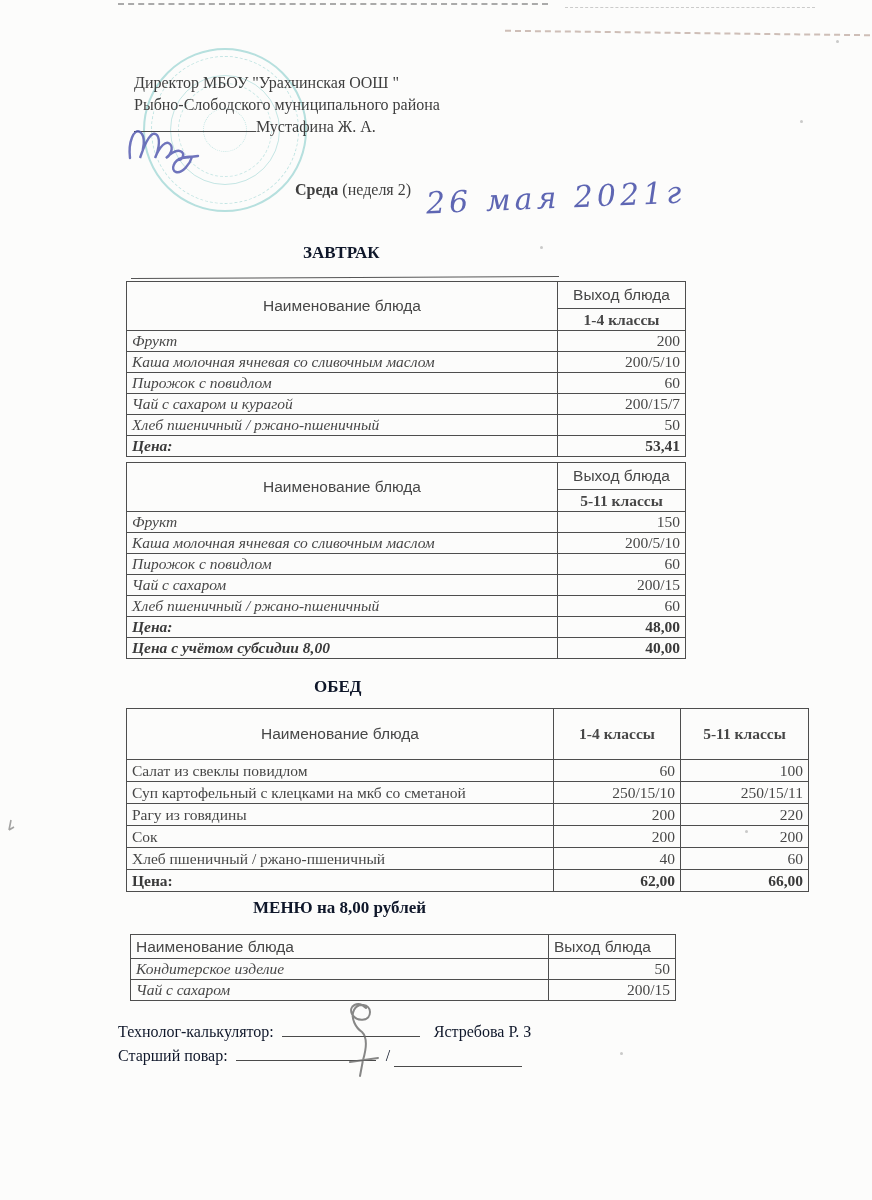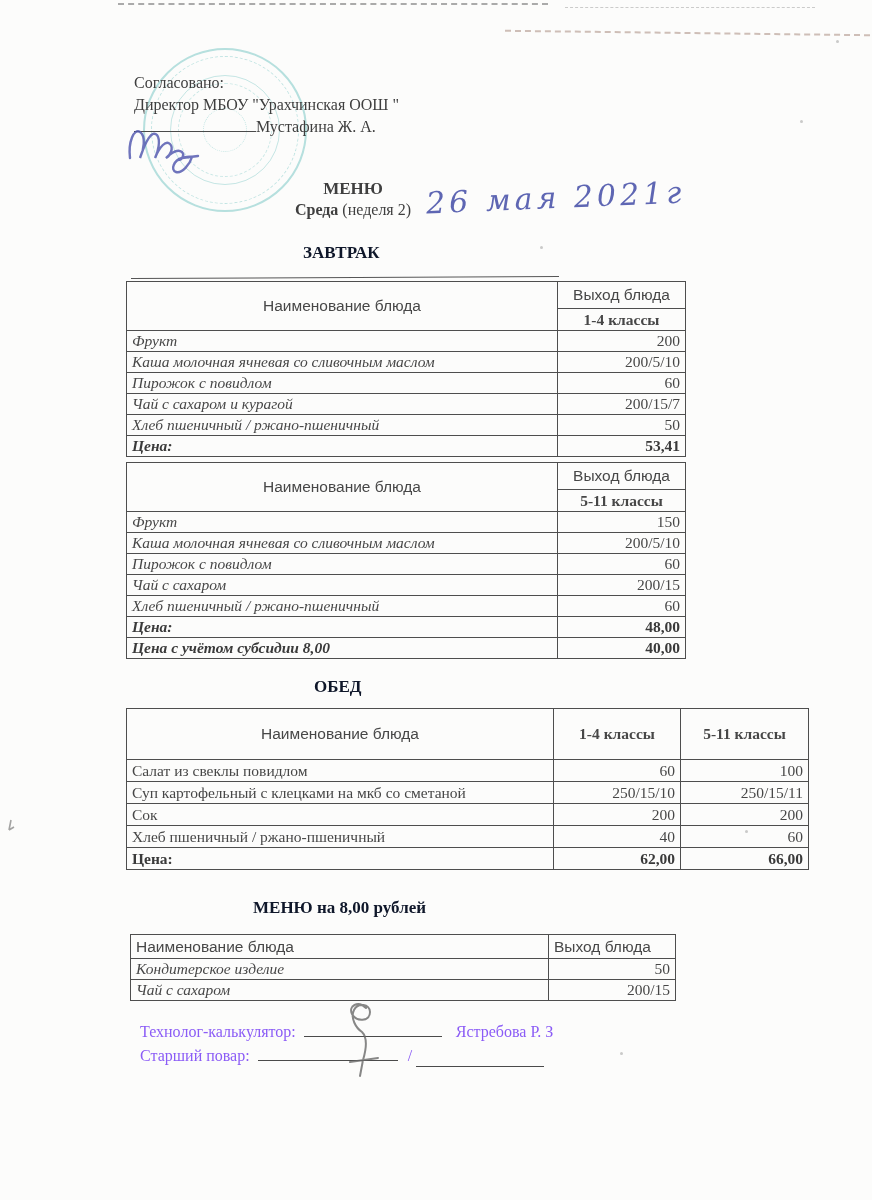--- a/index.html
+++ b/index.html
@@ -41,21 +41,21 @@
     font-size:15.5px; color:#474747; vertical-align:middle; overflow:hidden; white-space:nowrap;
   }
   td.hdr-sans { font-family:"Liberation Sans", sans-serif; font-size:15px; color:#4a4a4a; text-align:center; }
   td.hdr-sans-left { font-family:"Liberation Sans", sans-serif; font-size:15px; color:#4a4a4a; text-align:left; }
   td.cls-hdr { font-weight:bold; text-align:center; font-size:15px; color:#3c3c3c; }
   td.val { text-align:right; color:#585858; font-size:15px; }
   tr.bold-row td { font-weight:bold; color:#3a3a3a; }
   .h26 { height:26px; } .h23 { height:23px; } .h21 { height:21px; } .h20 { height:20px;font-style:italic; } .h50 { height:50px; }
   #table1-topline { left:131px; top:277px; width:428px; border-top:1.6px solid #565656; transform:rotate(-.25deg); z-index:2; }
   
-  #footer { left:140px; top:1020px; font-size:16px; line-height:24px; color:#8b5cf6; z-index:2; }
+  #footer { left:118px; top:1020px; font-size:16px; line-height:24px; color:#0f172a; z-index:2; }
   .blank-line { display:inline-block; border-bottom:1.4px solid #4a4a4a; height:14px; vertical-align:baseline; }
   .bl-1 { width:138px; margin-left:8px; }
   .bl-2 { width:140px; margin-left:8px; }
   .bl-3 { width:128px; margin-left:4px; position:relative; top:6px; }
   .footer-name { margin-left:14px; }
   #footer-signature { left:330px; top:998px; z-index:3; }
   #left-margin-mark { left:5px; top:818px; z-index:2; }
 </style>
 </head>
 <body>
@@ -76,33 +76,32 @@
 
   <div id="stamp">
     <div class="stamp-ring sr1"></div>
     <div class="stamp-ring sr2"></div>
     <div class="stamp-ring sr3"></div>
     <div class="stamp-ring sr4"></div>
     <div class="stamp-core"></div>
   </div>
 
   <div id="approval" class="layer">
-    <div>Согласовано:</div>
     <div>Директор МБОУ "Урахчинская  ООШ "</div>
+    <div>Рыбно-Слободского муниципального района</div>
     <div>
       <span class="sig-line"></span><span>Мустафина Ж. А.</span>
     </div>
   </div>
 
   <svg id="director-signature" class="layer" width="150" height="60" viewBox="0 0 150 60">
     <path d="M6,42 C4,26 10,12 16,16 C22,20 20,34 16,42 C22,24 28,14 33,19 C37,24 34,36 31,42 C36,30 42,24 46,28 C50,32 46,40 42,42 C48,36 54,33 58,36 C61,39 58,44 54,44 C58,42 63,40 68,41 C66,48 58,58 52,56 C46,54 50,44 58,42 L74,40" stroke="rgba(86,92,176,.85)" stroke-width="2.4" fill="none" stroke-linecap="round"></path>
   </svg>
 
   <div id="title-block" class="layer">
-    <div class="doc-title">МЕНЮ</div>
     <div class="doc-subtitle">
       <b>Среда</b><span> (неделя 2)</span>
     </div>
   </div>
 
   <div id="handwritten-date" class="layer">26 мая 2021г</div>
 
   <div class="section-heading" style="left:303px; top:243px;">ЗАВТРАК</div>
   <div id="table1-topline" class="artifact-line"></div>
 
@@ -208,20 +207,25 @@
           <td class="h21">Салат из свеклы повидлом</td>
           <td class="val">60</td>
           <td class="val">100</td>
         </tr>
     <tr>
           <td class="h21">Суп картофельный с клецками на мкб со сметаной</td>
           <td class="val">250/15/10</td>
           <td class="val">250/15/11</td>
         </tr>
     <tr>
+          <td class="h21">Рагу из говядины</td>
+          <td class="val">200</td>
+          <td class="val">220</td>
+        </tr>
+    <tr>
           <td class="h21">Сок</td>
           <td class="val">200</td>
           <td class="val">200</td>
         </tr>
     <tr>
           <td class="h21">Хлеб пшеничный / ржано-пшеничный</td>
           <td class="val">40</td>
           <td class="val">60</td>
         </tr>
     <tr class="bold-row">

